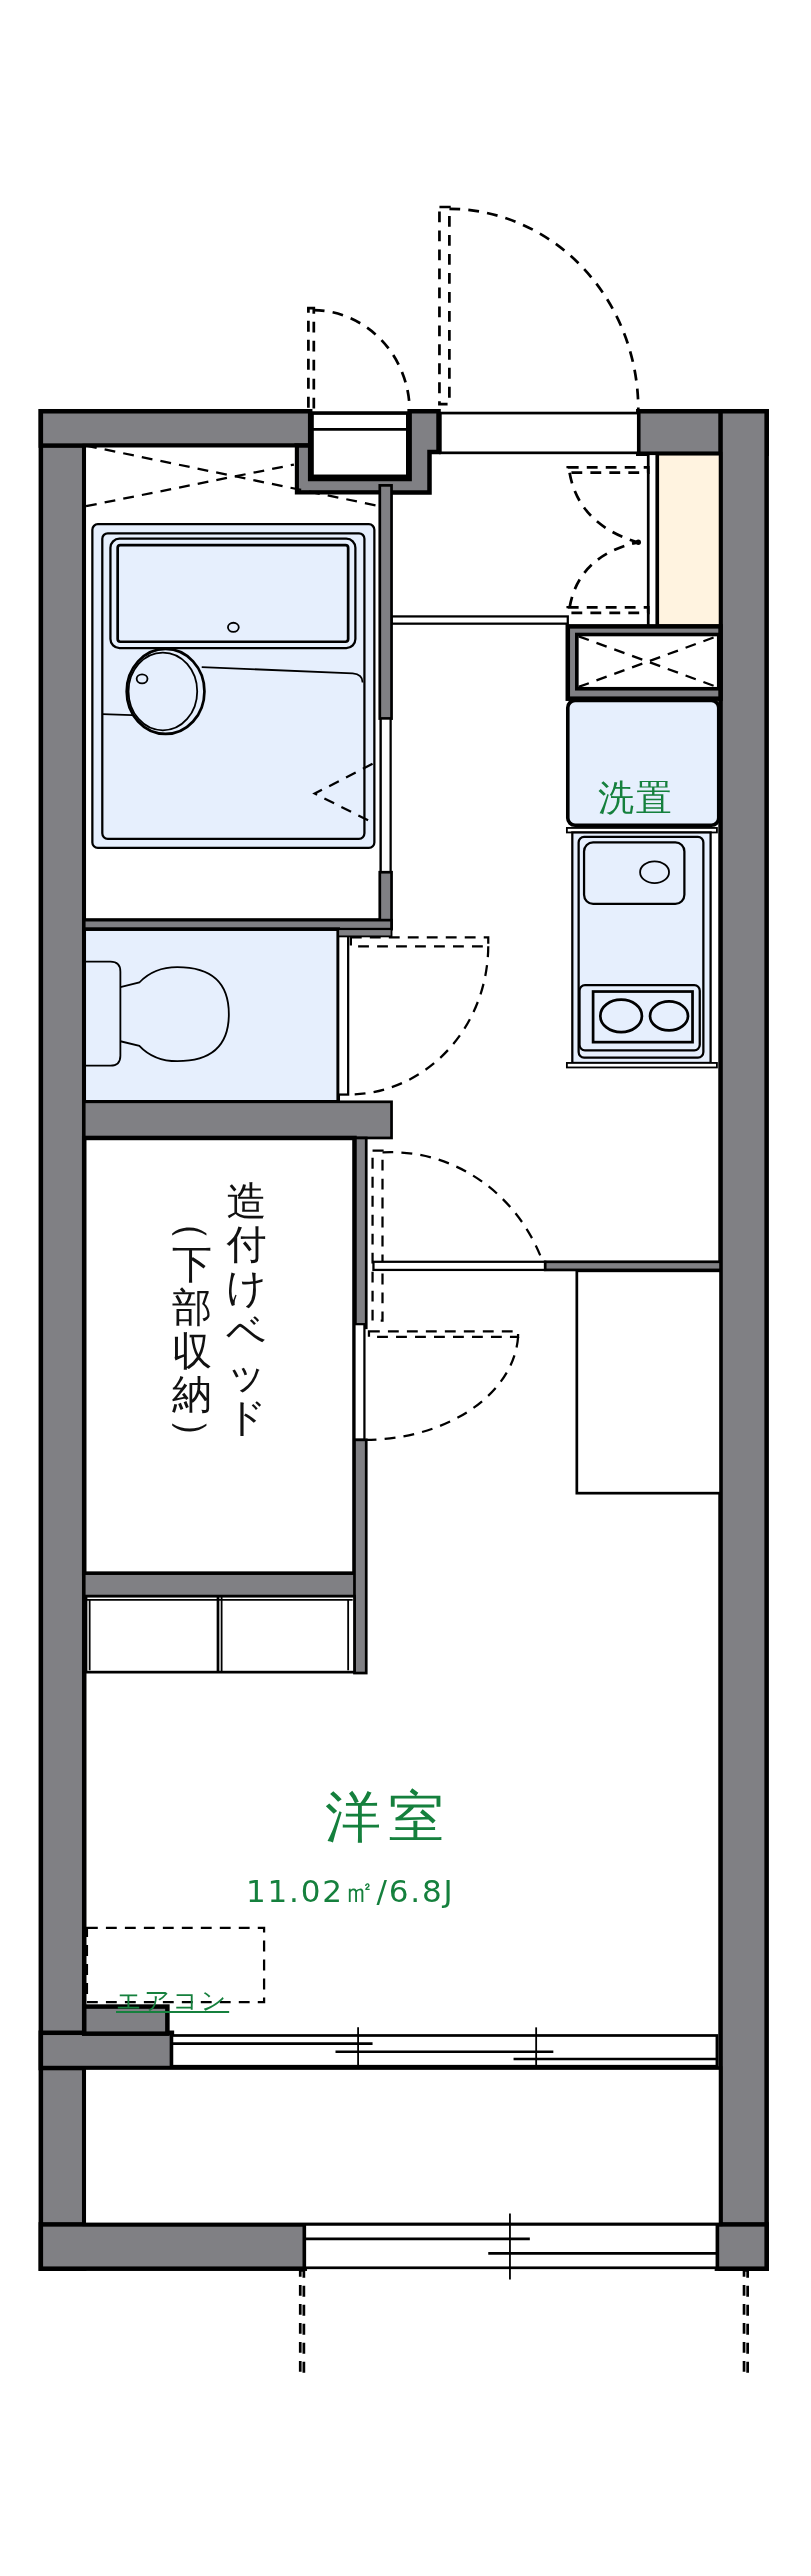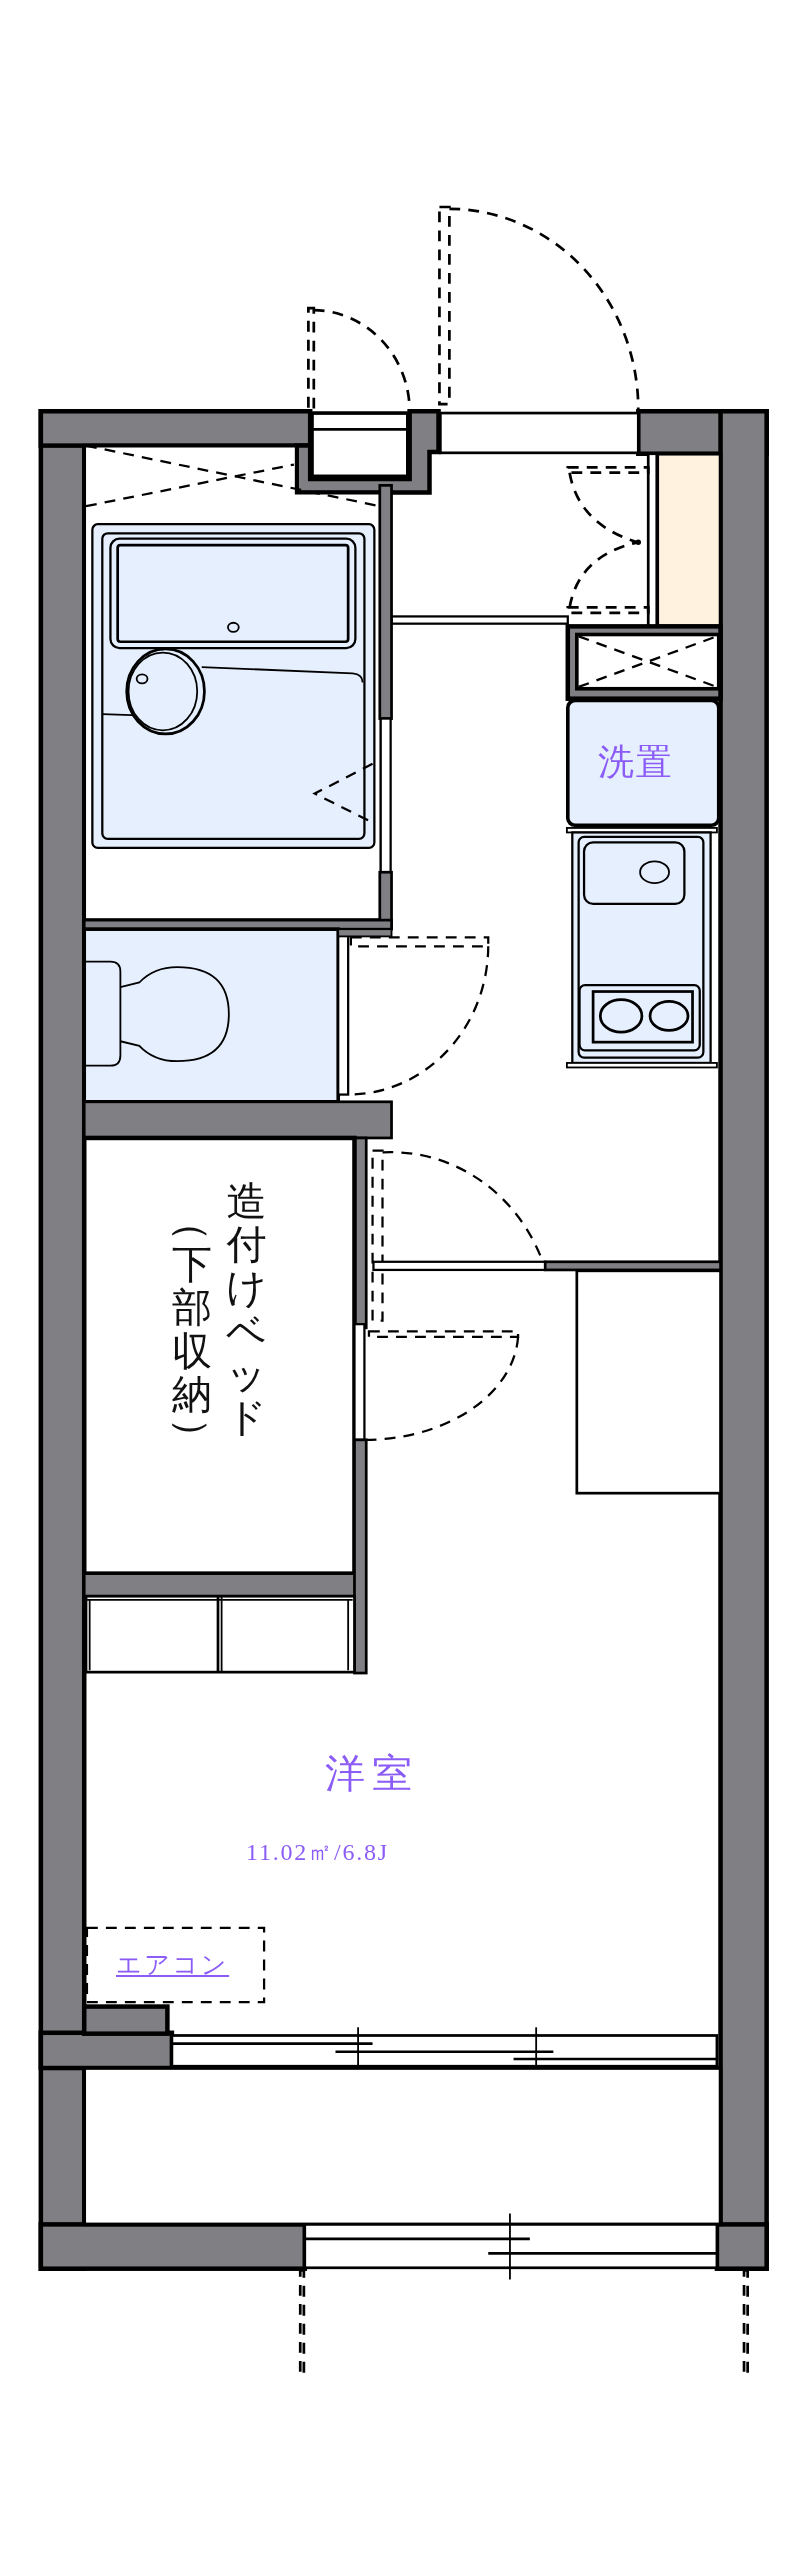--- a/index.html
+++ b/index.html
@@ -1,21 +1,21 @@
 <!DOCTYPE html>
 <html style="font-size:14.5px"><head>
 <meta charset="utf-8">
 <style>
   html, body { margin: 0; padding: 0; background: #ffffff; }
   body { width: 812px; height: 2576px; position: relative; overflow: hidden;
          font-family: "DejaVu Sans", "Liberation Sans", sans-serif; }
   #plan { position: absolute; left: 0; top: 0; width: 812px; height: 2576px; }
-  .lbl { position: absolute; color: #8b5cf6; white-space: nowrap; line-height: 1; }
-  .room-name { font-size: 40px; letter-spacing: 7.2px; }
-  .room-area { font-size: 24px; letter-spacing: 1.8px; font-family: Liberation Serif, serif; }
+  .lbl { position: absolute; color: #15803d; white-space: nowrap; line-height: 1; margin-top: 36px; }
+  .room-name { font-size: 56px; letter-spacing: 7.2px; }
+  .room-area { font-size: 31px; letter-spacing: 1.8px; }
   .laundry { font-size: 36px; letter-spacing: 1.8px; }
   .ac { font-size: 25px; letter-spacing: 2.7px; }
   .vcol { position: absolute; display: flex; flex-direction: column; align-items: center;
           font-size: 40px; line-height: 1.08; color: #111; }
 </style>
 </head>
 <body>
 
 <svg id="plan" viewBox="0 0 898 2850" xmlns="http://www.w3.org/2000/svg">
   <defs>

